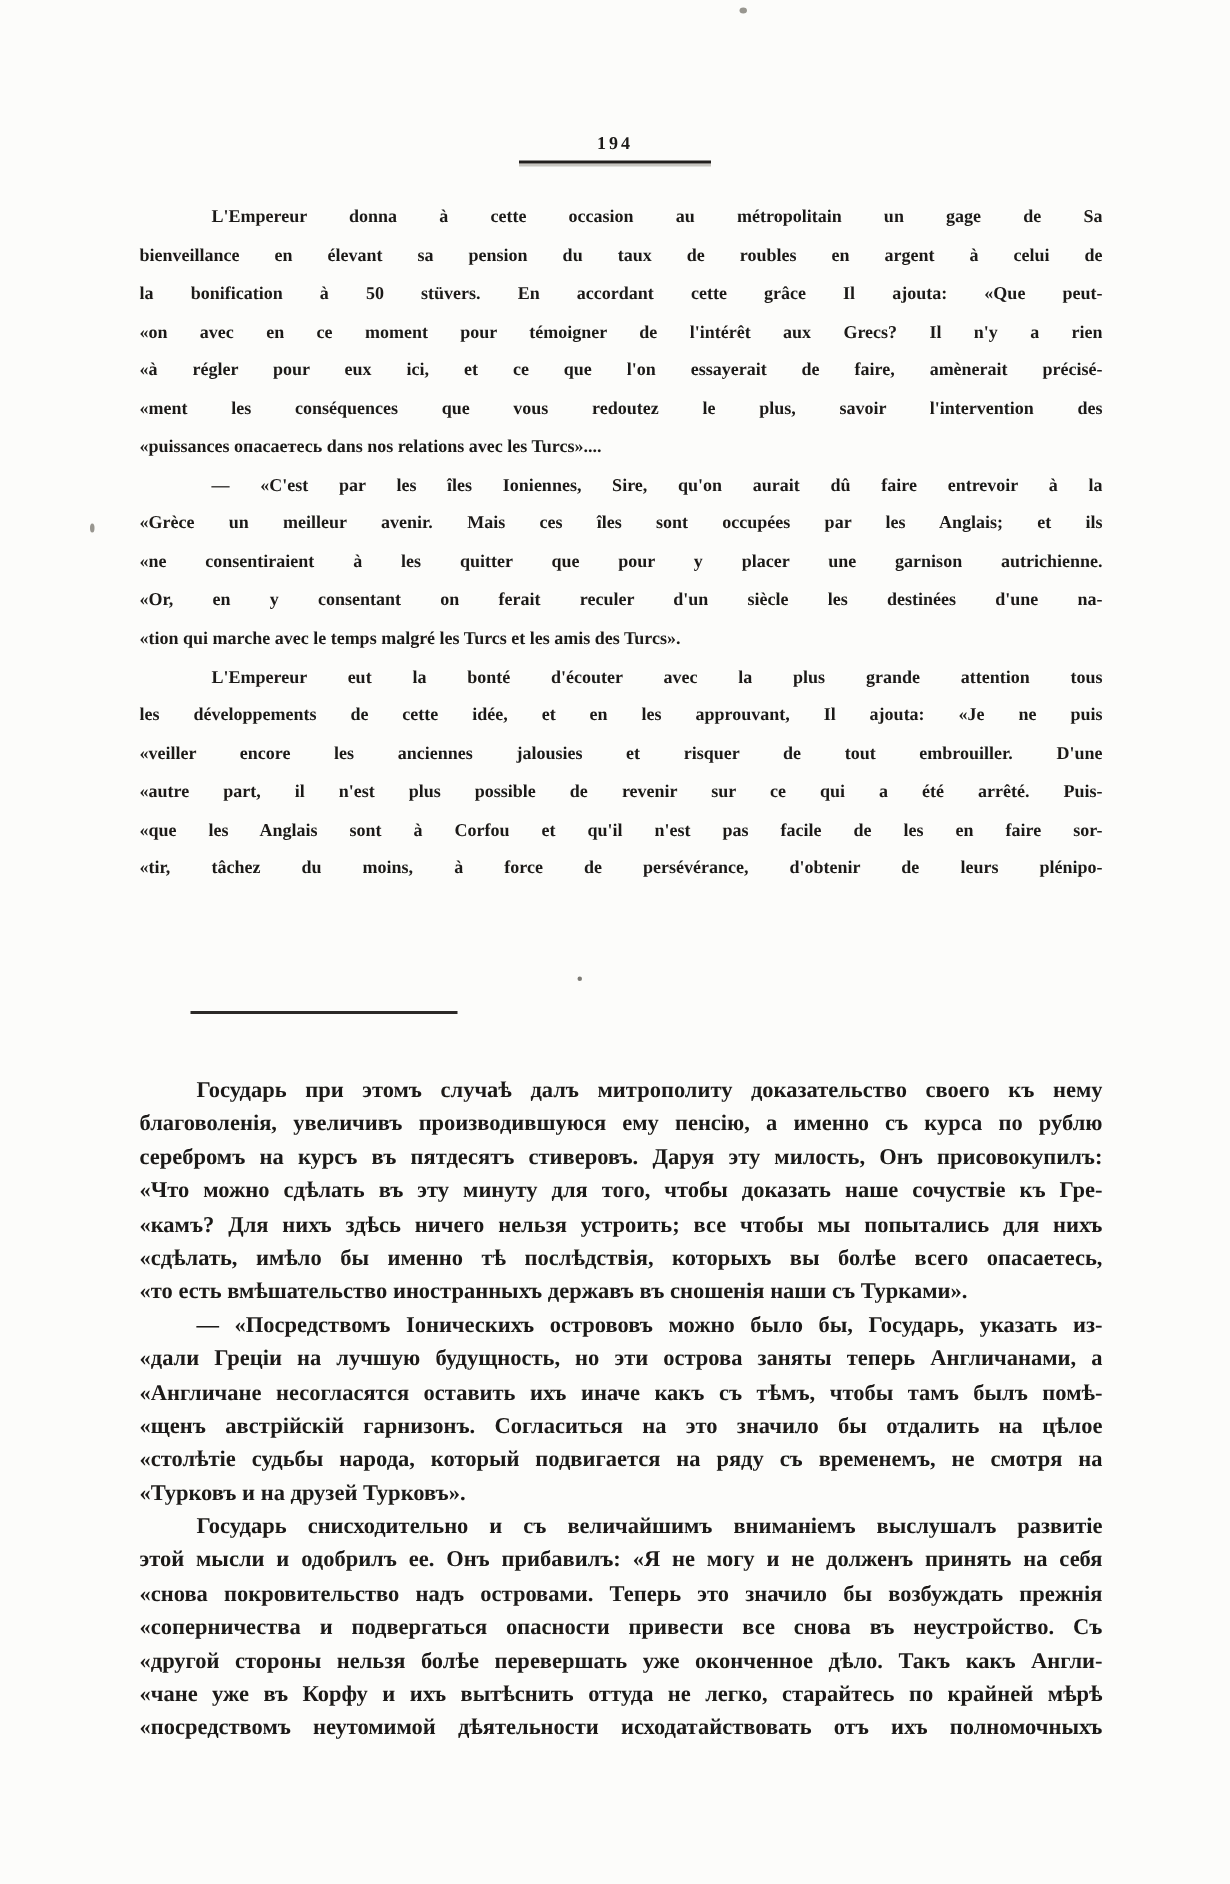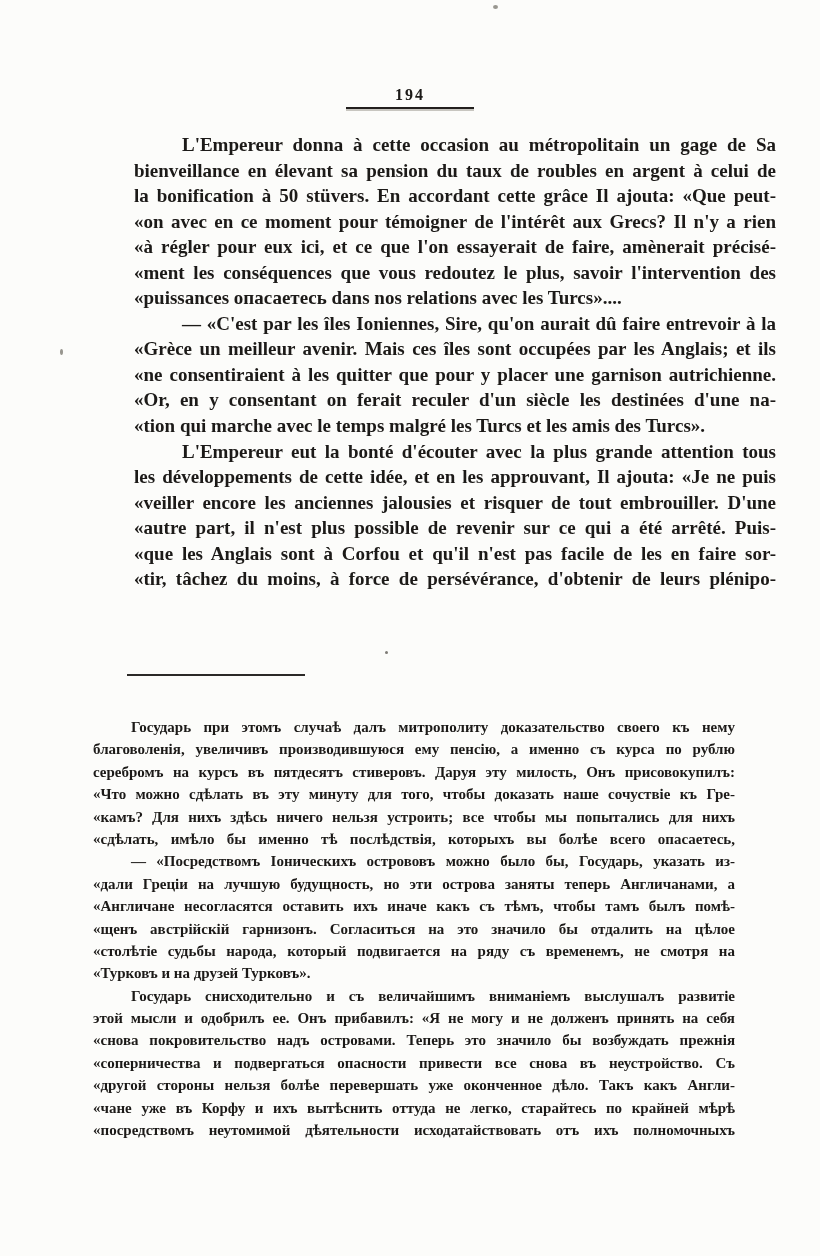--- a/index.html
+++ b/index.html
@@ -19,43 +19,42 @@
   
   .pagenum-wrap {
     position: absolute;
     top: 86px;
     left: 0;
     right: 0;
     text-align: center;
   }
   .pagenum {
     font-weight: bold;
-    font-size: 16px;
+    font-size: 12px;
     letter-spacing: 2px;
     line-height: 18px;
   }
   .pagenum-rule {
     width: 128px;
     height: 2px;
     background: #221f1d;
     margin: 3px auto 0;
     box-shadow: 0 2px 0 0 #c8c6c0;
   }
   
   .textblock {
     position: absolute;
     left: 93px;
     width: 642px;
     font-weight: bold;
   }
   .main-text {
     top: 132px;
-    font-size: 19px;
+    font-size: 12px;
     line-height: 25.55px;
-    margin-left: 41px;
   }
   .footnote {
     top: 716px;
     font-size: 15px;
     line-height: 22.4px;
   }
   .line {
     text-align: justify;
     text-align-last: justify;
     overflow: hidden;
@@ -122,20 +121,21 @@
 
   <div class="footnote-rule"></div>
 
   <div class="textblock footnote" id="footnote-text">
       <div class="line indent">Государь при этомъ случаѣ далъ митрополиту доказательство своего къ нему</div>
       <div class="line">благоволенія, увеличивъ производившуюся ему пенсію, а именно съ курса по рублю</div>
       <div class="line">серебромъ на курсъ въ пятдесятъ стиверовъ. Даруя эту милость, Онъ присовокупилъ:</div>
       <div class="line">«Что можно сдѣлать въ эту минуту для того, чтобы доказать наше сочуствіе къ Гре-</div>
       <div class="line">«камъ? Для нихъ здѣсь ничего нельзя устроить; все чтобы мы попытались для нихъ</div>
       <div class="line">«сдѣлать, имѣло бы именно тѣ послѣдствія, которыхъ вы болѣе всего опасаетесь,</div>
+      <div class="line endline">«то есть вмѣшательство иностранныхъ державъ въ сношенія наши съ Турками».</div>
       <div class="line indent">— «Посредствомъ Іоническихъ острововъ можно было бы, Государь, указать из-</div>
       <div class="line">«дали Греціи на лучшую будущность, но эти острова заняты теперь Англичанами, а</div>
       <div class="line">«Англичане несогласятся оставить ихъ иначе какъ съ тѣмъ, чтобы тамъ былъ помѣ-</div>
       <div class="line">«щенъ австрійскій гарнизонъ. Согласиться на это значило бы отдалить на цѣлое</div>
       <div class="line">«столѣтіе судьбы народа, который подвигается на ряду съ временемъ, не смотря на</div>
       <div class="line endline">«Турковъ и на друзей Турковъ».</div>
       <div class="line indent">Государь снисходительно и съ величайшимъ вниманіемъ выслушалъ развитіе</div>
       <div class="line">этой мысли и одобрилъ ее. Онъ прибавилъ: «Я не могу и не долженъ принять на себя</div>
       <div class="line">«снова покровительство надъ островами. Теперь это значило бы возбуждать прежнія</div>
       <div class="line">«соперничества и подвергаться опасности привести все снова въ неустройство. Съ</div>

